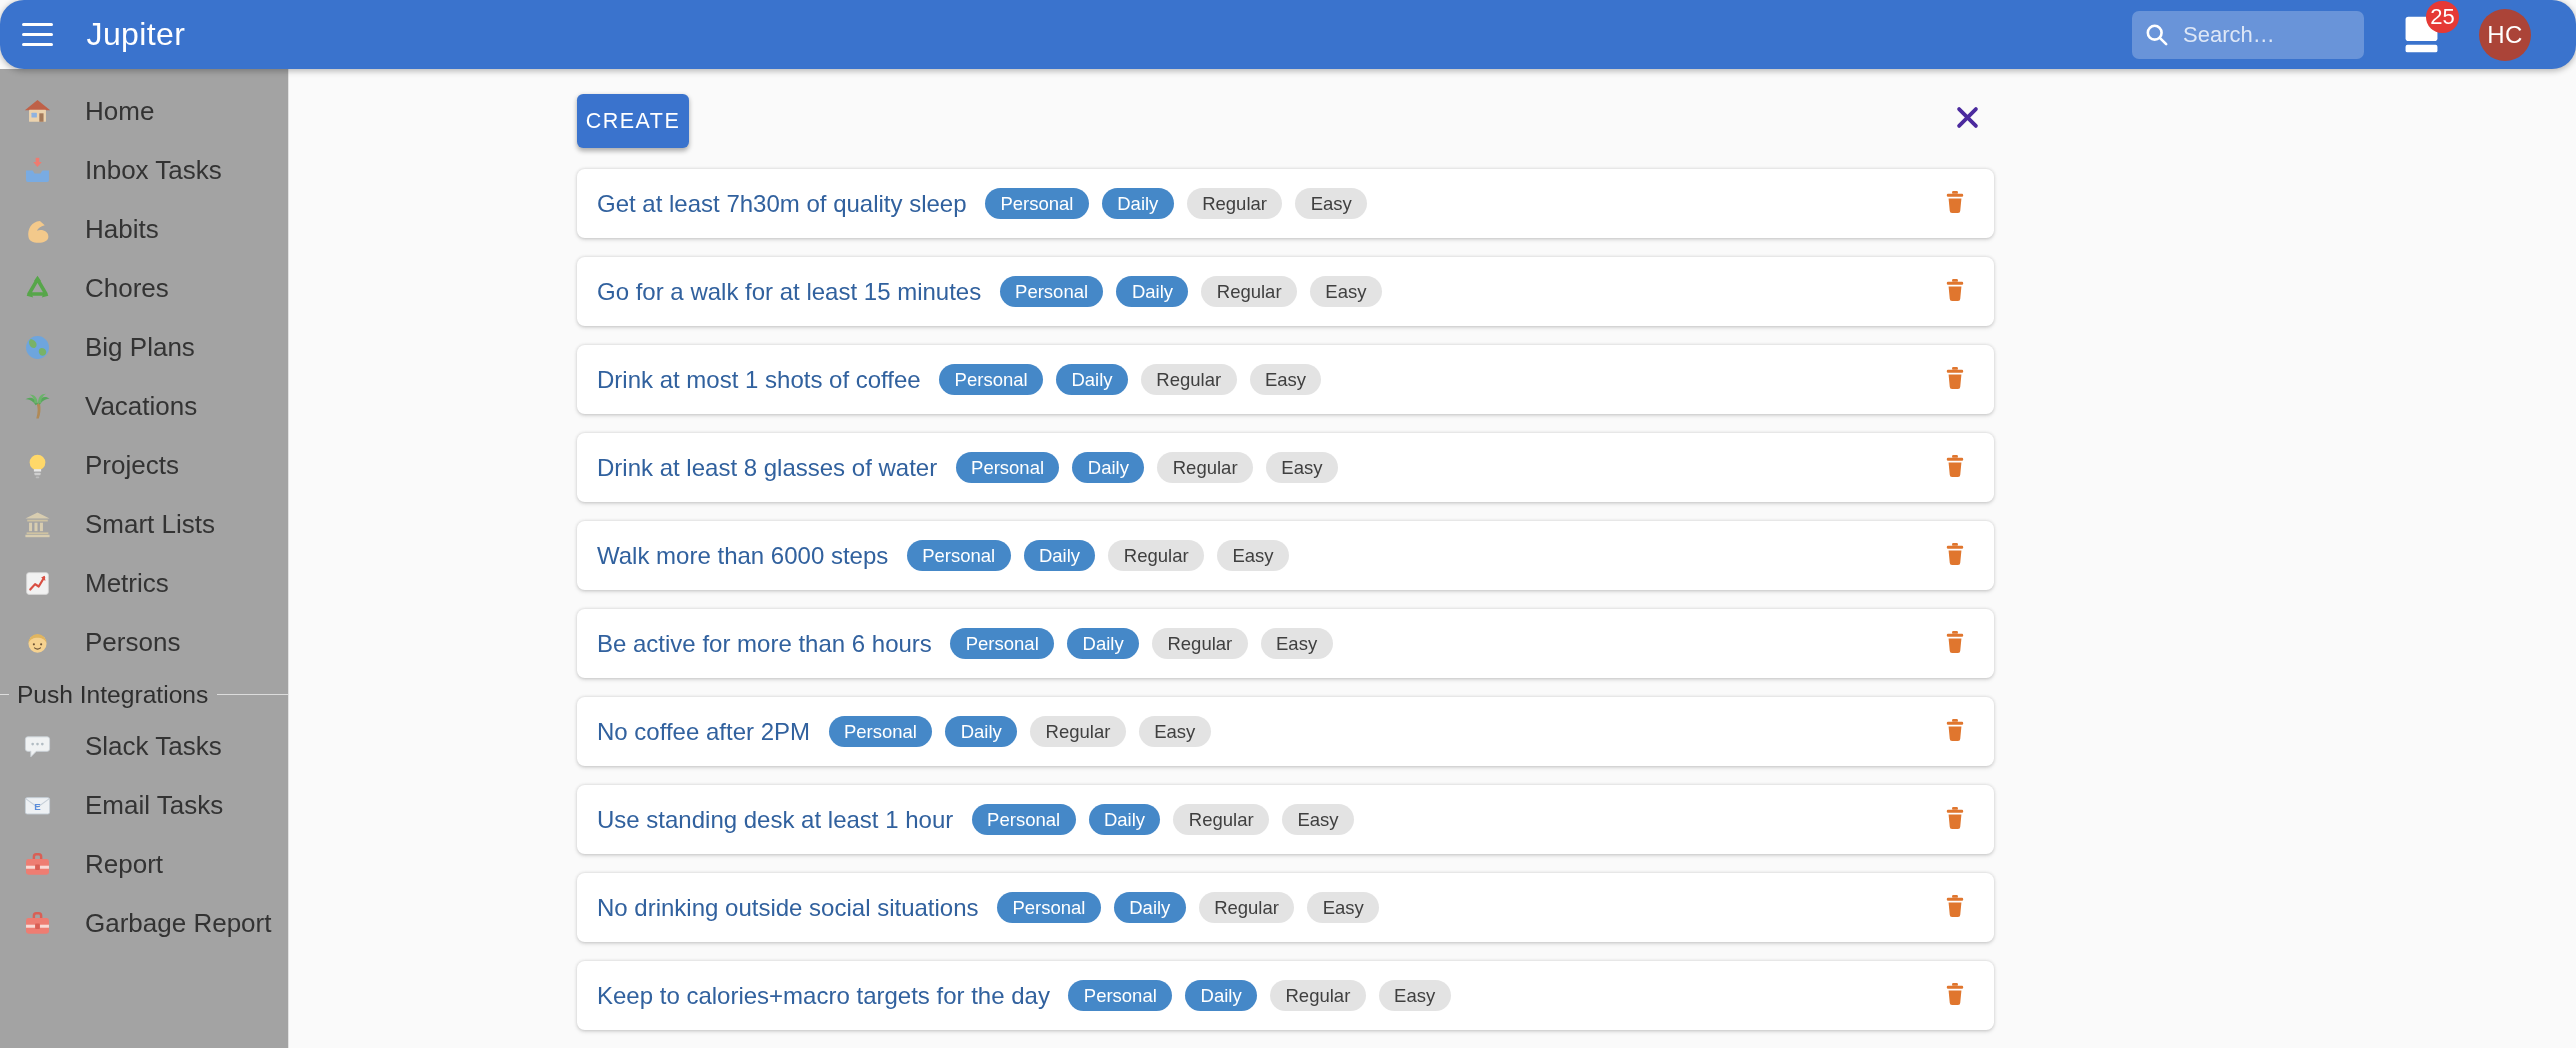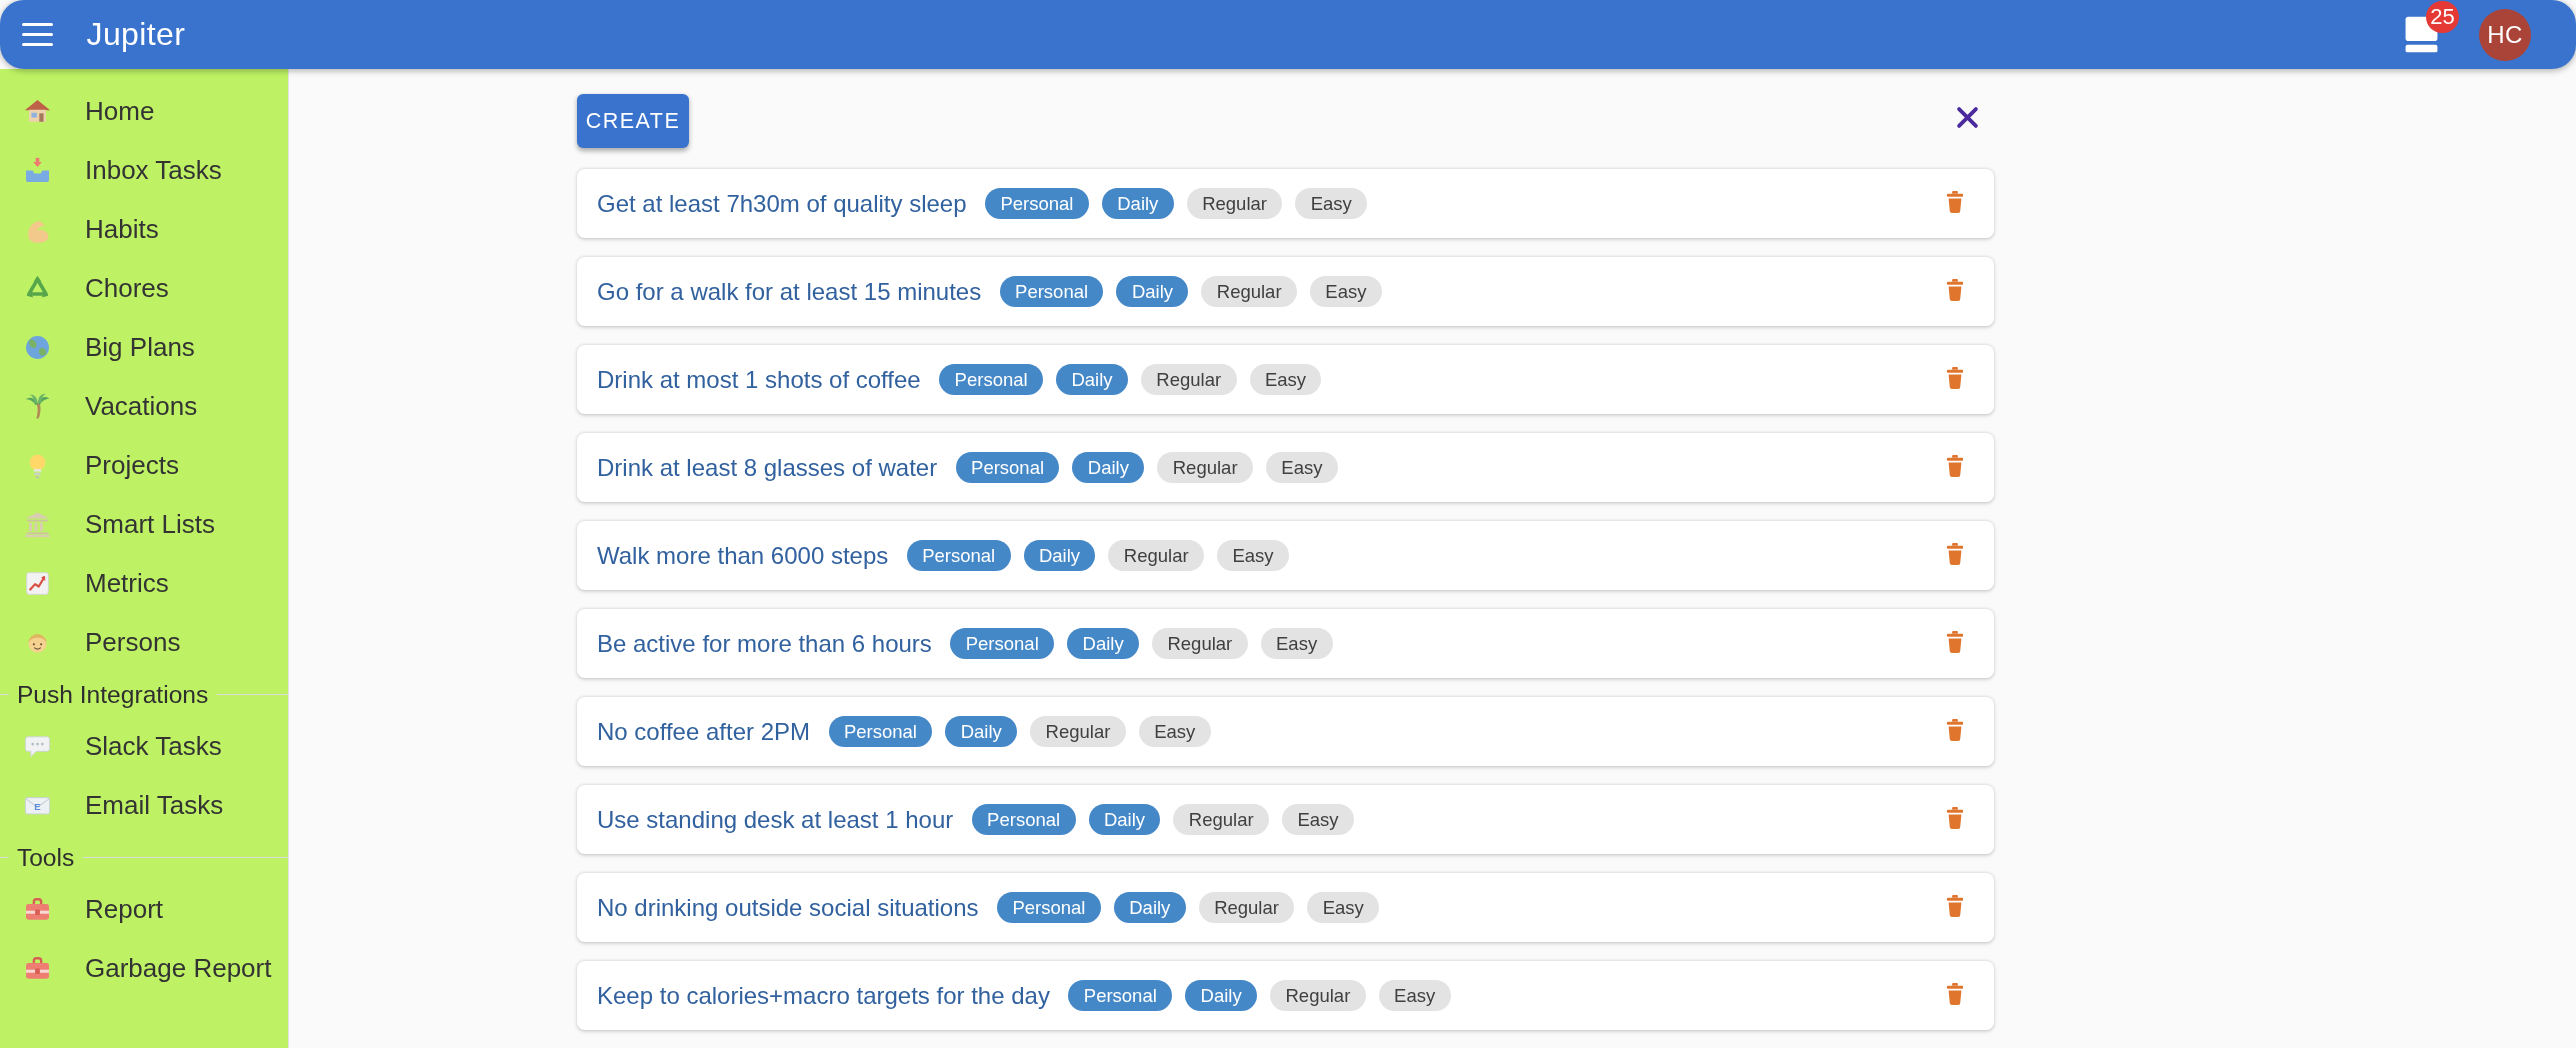--- a/index.html
+++ b/index.html
@@ -44,21 +44,21 @@
     position:absolute;top:-10.8px;right:-15.4px;min-width:32px;height:32px;border-radius:16px;
     background:var(--badge_red);color:#fff;font-size:22px;display:flex;align-items:center;justify-content:center;padding:0 4.6px;
   }
   .avatar{
     margin-left:35px;margin-right:45px;width:52px;height:52px;border-radius:50%;
     background:var(--avatar_bg);color:#fff;font-size:24px;display:flex;align-items:center;justify-content:center;
     letter-spacing:0.4px;cursor:pointer;border:none;font-family:"Liberation Sans",sans-serif;
   }
   
   .sidebar{
-    position:absolute;top:69px;left:0;width:289px;bottom:0;background:#bef264;
+    position:absolute;top:69px;left:0;width:289px;bottom:0;background:#a3a3a3;
     border-right:0.8px solid #e2e2e2;padding-top:13px;z-index:10;
   }
   .side-item{height:59px;display:flex;align-items:center;padding-left:20px;cursor:pointer;}
   .side-icon{width:34px;display:flex;justify-content:center;align-items:center;}
   .side-label{margin-left:31px;font-size:26px;color:#333;}
   .side-divider{height:45px;display:flex;align-items:center;font-size:24.6px;color:#2e2e2e;}
   .side-divider .dl{height:0.8px;background:#dcdcdc;}
   .side-divider .dl.left{width:9.2px;margin-right:7.7px;}
   .side-divider .dl.right{flex:1;margin-left:9.2px;}
   
@@ -88,20 +88,27 @@
 <body>
 
 <header class="header">
   <button class="menu-btn">
       <span></span>
       <span></span>
       <span></span>
     </button>
   <div class="app-title">Jupiter</div>
   <div class="header-spacer"></div>
+  <div class="search">
+    <svg width="26" height="26" viewBox="0 0 34 34">
+        <circle cx="14" cy="14" r="9" fill="none" stroke="#ffffff" stroke-width="3.4"></circle>
+        <line x1="21" y1="21" x2="29" y2="29" stroke="#ffffff" stroke-width="3.4" stroke-linecap="round"></line>
+      </svg>
+    <input type="text" placeholder="Search…" style="">
+  </div>
   <button class="doc-btn">
     <svg width="45" height="45" viewBox="0 0 48 48">
         <rect x="7" y="5" width="34" height="26" rx="3" fill="#ffffff"></rect>
         <rect x="7" y="35" width="34" height="8" rx="2" fill="#ffffff"></rect>
       </svg>
     <span class="doc-badge">25</span>
   </button>
   <button class="avatar">HC</button>
 </header>
 
@@ -234,25 +241,20 @@
     <div class="side-item">
       <span class="side-icon">
         <svg width="29" height="29" viewBox="0 0 48 48">
           <rect x="4" y="11" width="40" height="27" rx="3" fill="#eef1f4" stroke="#c6cfd8" stroke-width="1.5"></rect>
           <path d="M5 13 l19 14 19 -14" fill="none" stroke="#c6cfd8" stroke-width="1.8"></path>
           <text x="24" y="32" text-anchor="middle" font-size="16" font-family="Liberation Sans, sans-serif" fill="#5b8ddb" font-weight="bold">E</text>
         </svg>
       </span>
       <span class="side-label">Email Tasks</span>
     </div>
-    <div class="side-divider">
-      <span class="dl left"></span>
-      <span>Tools</span>
-      <span class="dl right"></span>
-    </div>
     <div class="side-item">
       <span class="side-icon">
         <svg width="29" height="29" viewBox="0 0 48 48">
           <path d="M18 16 v-5 a4 4 0 0 1 4 -4 h4 a4 4 0 0 1 4 4 v5" fill="none" stroke="#d95f55" stroke-width="4"></path>
           <rect x="5" y="15" width="38" height="26" rx="4" fill="#ee7d72"></rect>
           <rect x="5" y="26" width="38" height="5" fill="#f9d9d4"></rect>
           <rect x="20" y="24" width="8" height="9" rx="1.5" fill="#d95f55"></rect>
         </svg>
       </span>
       <span class="side-label">Report</span>

